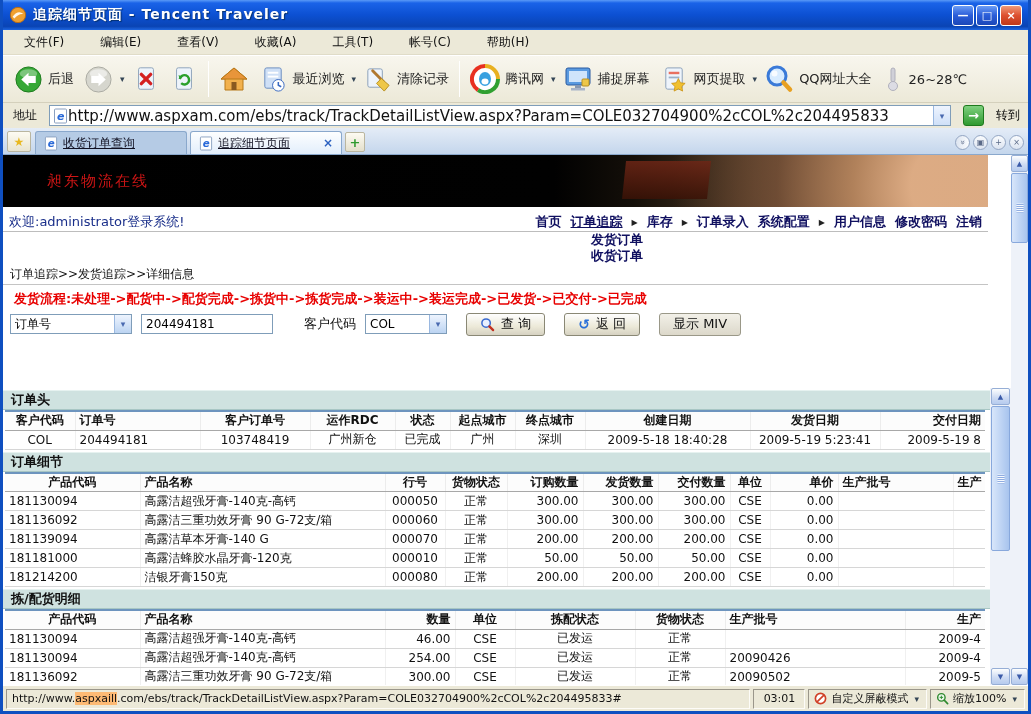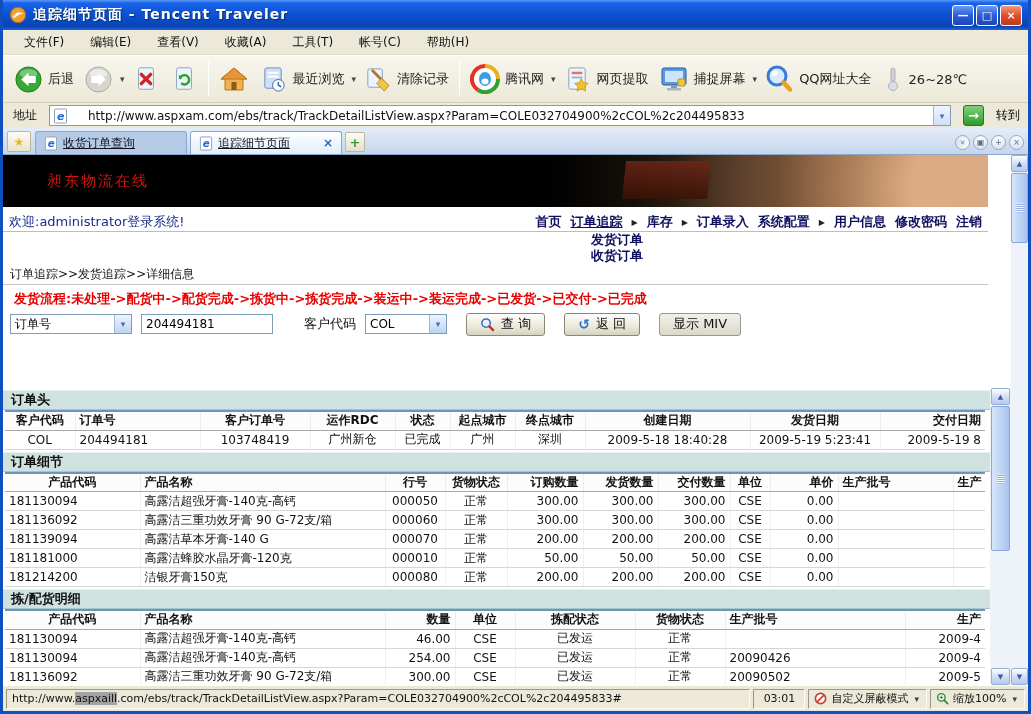--- a/index.html
+++ b/index.html
@@ -8,34 +8,34 @@
 
 
 .titlebar { height:30px; background:linear-gradient(180deg,#5a9af7 0%,#1a63e8 10%,#0c50d2 50%,#0a44b4 88%,#1e66e0 100%); display:flex; align-items:center; padding:0 6px; color:#fff; }
 .title-icon { width:18px; height:18px; margin-right:6px; }
 .title-text { font-weight:bold; font-size:14px; text-shadow:1px 1px 1px #05306e; letter-spacing:1px; }
 .win-btns { margin-left:auto; display:flex; gap:2px; }
 .wbtn { width:22px; height:21px; border:1px solid #fff; border-radius:3px; color:#fff; font-size:11px; font-weight:bold; display:flex; align-items:center; justify-content:center; background:linear-gradient(180deg,#6a9cf5,#2a5cd8 50%,#1c48b8); }
 .wbtn.close { background:linear-gradient(180deg,#f09a78,#dd5030 50%,#c03818); }
 
 
-.menubar { height:25px; display:flex; align-items:center; padding-left:8px; background:#ece9d8; border-bottom:1px solid #e0dcc8; font-size:12px; }
+.menubar { height:25px; display:flex; align-items:center; padding-left:8px; background:#ece9d8; border-bottom:1px solid #e0dcc8; font-size:12px;gap:10px; }
 .menu-item { padding:4px 13px; color:#111; }
 
 
 .toolbar { height:48px; display:flex; align-items:center; padding:0 6px; background:linear-gradient(180deg,#f8f6ee,#ece9d8); border-top:1px solid #fff; border-bottom:1px solid #d4d0bc; }
 .tbtn { display:flex; align-items:center; gap:5px; padding:3px 5px; font-size:13px; color:#222; border-radius:3px; white-space:nowrap; }
 .caret { font-size:9px; color:#345; padding:0 2px; }
 .tb-sep { width:1px; height:36px; background:#cfcbb6; border-right:1px solid #fff; margin:0 5px; }
 
 
 .addrbar { height:25px; display:flex; align-items:center; gap:12px; padding:2px 8px 2px 10px; background:#ece9d8; }
 .addr-label { font-size:12px; color:#111; }
 .addr-input { flex:1; height:21px; background:#fff; border:1px solid #7f9db9; display:flex; align-items:center; padding-left:3px; }
-.addr-url { flex:1; font-size:12px; color:#111; white-space:nowrap; overflow:hidden;margin-left:20px; }
+.addr-url { flex:1; font-size:15px; color:#111; white-space:nowrap; overflow:hidden; }
 .addr-drop { width:17px; height:19px; background:linear-gradient(180deg,#eef4fe,#cfe0f8); border-left:1px solid #9ab8e0; color:#4a6ab0; font-size:9px; display:flex; align-items:center; justify-content:center; }
 .go-btn { width:21px; height:21px; background:linear-gradient(180deg,#7ed07e,#2f9a2f); border:1px solid #1d7a1d; border-radius:3px; color:#fff; font-weight:bold; font-size:13px; display:flex; align-items:center; justify-content:center; }
 .go-label { font-size:12px; }
 
 
 .tabbar { height:27px; background:linear-gradient(180deg,#e4ecf7,#c4d6ec); border-bottom:1px solid #8aa8cc; display:flex; align-items:flex-end; padding:0 4px; }
 .star-btn { width:24px; height:21px; margin:0 4px 2px 0; background:linear-gradient(180deg,#fdfbf2,#e8e4d0); border:1px solid #bab6a0; border-radius:2px; color:#e8b820; font-size:12px; display:flex; align-items:center; justify-content:center; }
 .tab { height:23px; width:152px; display:flex; align-items:center; gap:5px; padding:0 8px; margin-right:3px; border:1px solid #8aa8cc; border-bottom:none; border-radius:3px 3px 0 0; font-size:12px; color:#112; }
 .tab.inactive { background:#b5cbe5; }
 .tab.active { background:linear-gradient(180deg,#fdfeff,#e2eefb); }
@@ -92,21 +92,21 @@
 .vsb.inner { width:21px; padding:0 1px; }
 .sb-btn { height:17px; background:linear-gradient(180deg,#fdfefe,#cfdcf3 55%,#b6cbee); border:1px solid #96aed6; border-radius:2px; color:#3a5aa8; font-size:7px; display:flex; align-items:center; justify-content:center; }
 .sb-track { flex:1; position:relative; }
 .sb-thumb { position:absolute; left:0; right:0; background:linear-gradient(90deg,#d8e6fa,#a8c4ee); border:1px solid #88a8dc; border-radius:2px; }
 .sb-thumb::after { content:""; position:absolute; left:50%; top:50%; width:7px; height:9px; transform:translate(-50%,-50%); background:repeating-linear-gradient(180deg,#f6faff 0 1px,#90ace0 1px 2px); }
 
 
 .statusbar { height:26px; background:#ece9d8; border-top:1px solid #fff; display:flex; align-items:center; padding:0 3px; font-size:11px; color:#111; gap:3px; }
 .st-panel { height:20px; border:1px solid; border-color:#9a968a #fdfcf8 #fdfcf8 #9a968a; display:flex; align-items:center; padding:0 5px; gap:4px; white-space:nowrap; }
 .st-url { flex:1; overflow:hidden; }
-.hl { background:#a3a3a3; }
+.hl { background:#fdba74; }
 .icon-sm { flex-shrink:0; }
 </style>
 </head>
 <body>
 
 <div class="window">
 
   <div class="titlebar">
     <svg class="title-icon" viewBox="0 0 20 20">
         <circle cx="10" cy="10" r="8.5" fill="#f0a030" stroke="#b86a10"></circle>
@@ -194,37 +194,37 @@
           <path d="M15 2 A13 13 0 0 1 28 15" stroke="#e8b020" stroke-width="4" fill="none"></path>
           <path d="M28 15 A13 13 0 0 1 8 26" stroke="#30a030" stroke-width="4" fill="none"></path>
           <path d="M8 26 A13 13 0 0 1 15 2" stroke="#e83020" stroke-width="4" fill="none"></path>
           <ellipse cx="15" cy="15" rx="6" ry="7" fill="#38a0e0"></ellipse>
           <ellipse cx="15" cy="17.5" rx="3.5" ry="3" fill="#fff"></ellipse>
         </svg>
       <span>腾讯网</span>
     </div>
     <span class="caret">▾</span>
     <div class="tbtn">
-      <svg width="29" height="29" viewBox="0 0 30 30">
-          <rect x="6" y="3" width="17" height="22" rx="2" fill="#eef4fb" stroke="#8aa0b8"></rect>
-          <rect x="9" y="7" width="11" height="2.5" fill="#e87060"></rect>
-          <rect x="9" y="12" width="11" height="1.8" fill="#9ab0c8"></rect>
-          <path d="M19 14 l2.2 4.4 4.8.6-3.5 3.3.9 4.7-4.4-2.3-4.4 2.3.9-4.7-3.5-3.3 4.8-.6z" fill="#f0c030" stroke="#c89010" stroke-width=".8"></path>
-        </svg>
-      <span>网页提取</span>
-    </div>
-    <div class="tbtn">
       <svg width="30" height="30" viewBox="0 0 30 30">
           <rect x="3" y="4" width="24" height="17" rx="2" fill="#5a9ae0" stroke="#2a5aa0"></rect>
           <rect x="6" y="7" width="18" height="11" fill="#cfe4fb"></rect>
           <rect x="12" y="21" width="6" height="3" fill="#8898b0"></rect>
           <rect x="8" y="24" width="14" height="2.5" fill="#a8b4c8"></rect>
           <rect x="19" y="15" width="7" height="7" rx="1" fill="#eec748" stroke="#b89020"></rect>
         </svg>
       <span>捕捉屏幕</span>
+    </div>
+    <div class="tbtn">
+      <svg width="29" height="29" viewBox="0 0 30 30">
+          <rect x="6" y="3" width="17" height="22" rx="2" fill="#eef4fb" stroke="#8aa0b8"></rect>
+          <rect x="9" y="7" width="11" height="2.5" fill="#e87060"></rect>
+          <rect x="9" y="12" width="11" height="1.8" fill="#9ab0c8"></rect>
+          <path d="M19 14 l2.2 4.4 4.8.6-3.5 3.3.9 4.7-4.4-2.3-4.4 2.3.9-4.7-3.5-3.3 4.8-.6z" fill="#f0c030" stroke="#c89010" stroke-width=".8"></path>
+        </svg>
+      <span>网页提取</span>
     </div>
     <span class="caret">▾</span>
     <div class="tbtn">
       <svg width="30" height="30" viewBox="0 0 30 30">
           <circle cx="13" cy="12" r="9" fill="#d8ecff" stroke="#3a7ad8" stroke-width="3"></circle>
           <circle cx="10.5" cy="9.5" r="3" fill="#fff" opacity=".8"></circle>
           <path d="M19.5 18.5 L26 25.5" stroke="#e8a020" stroke-width="4.5" stroke-linecap="round"></path>
         </svg>
       <span>QQ网址大全</span>
     </div>

